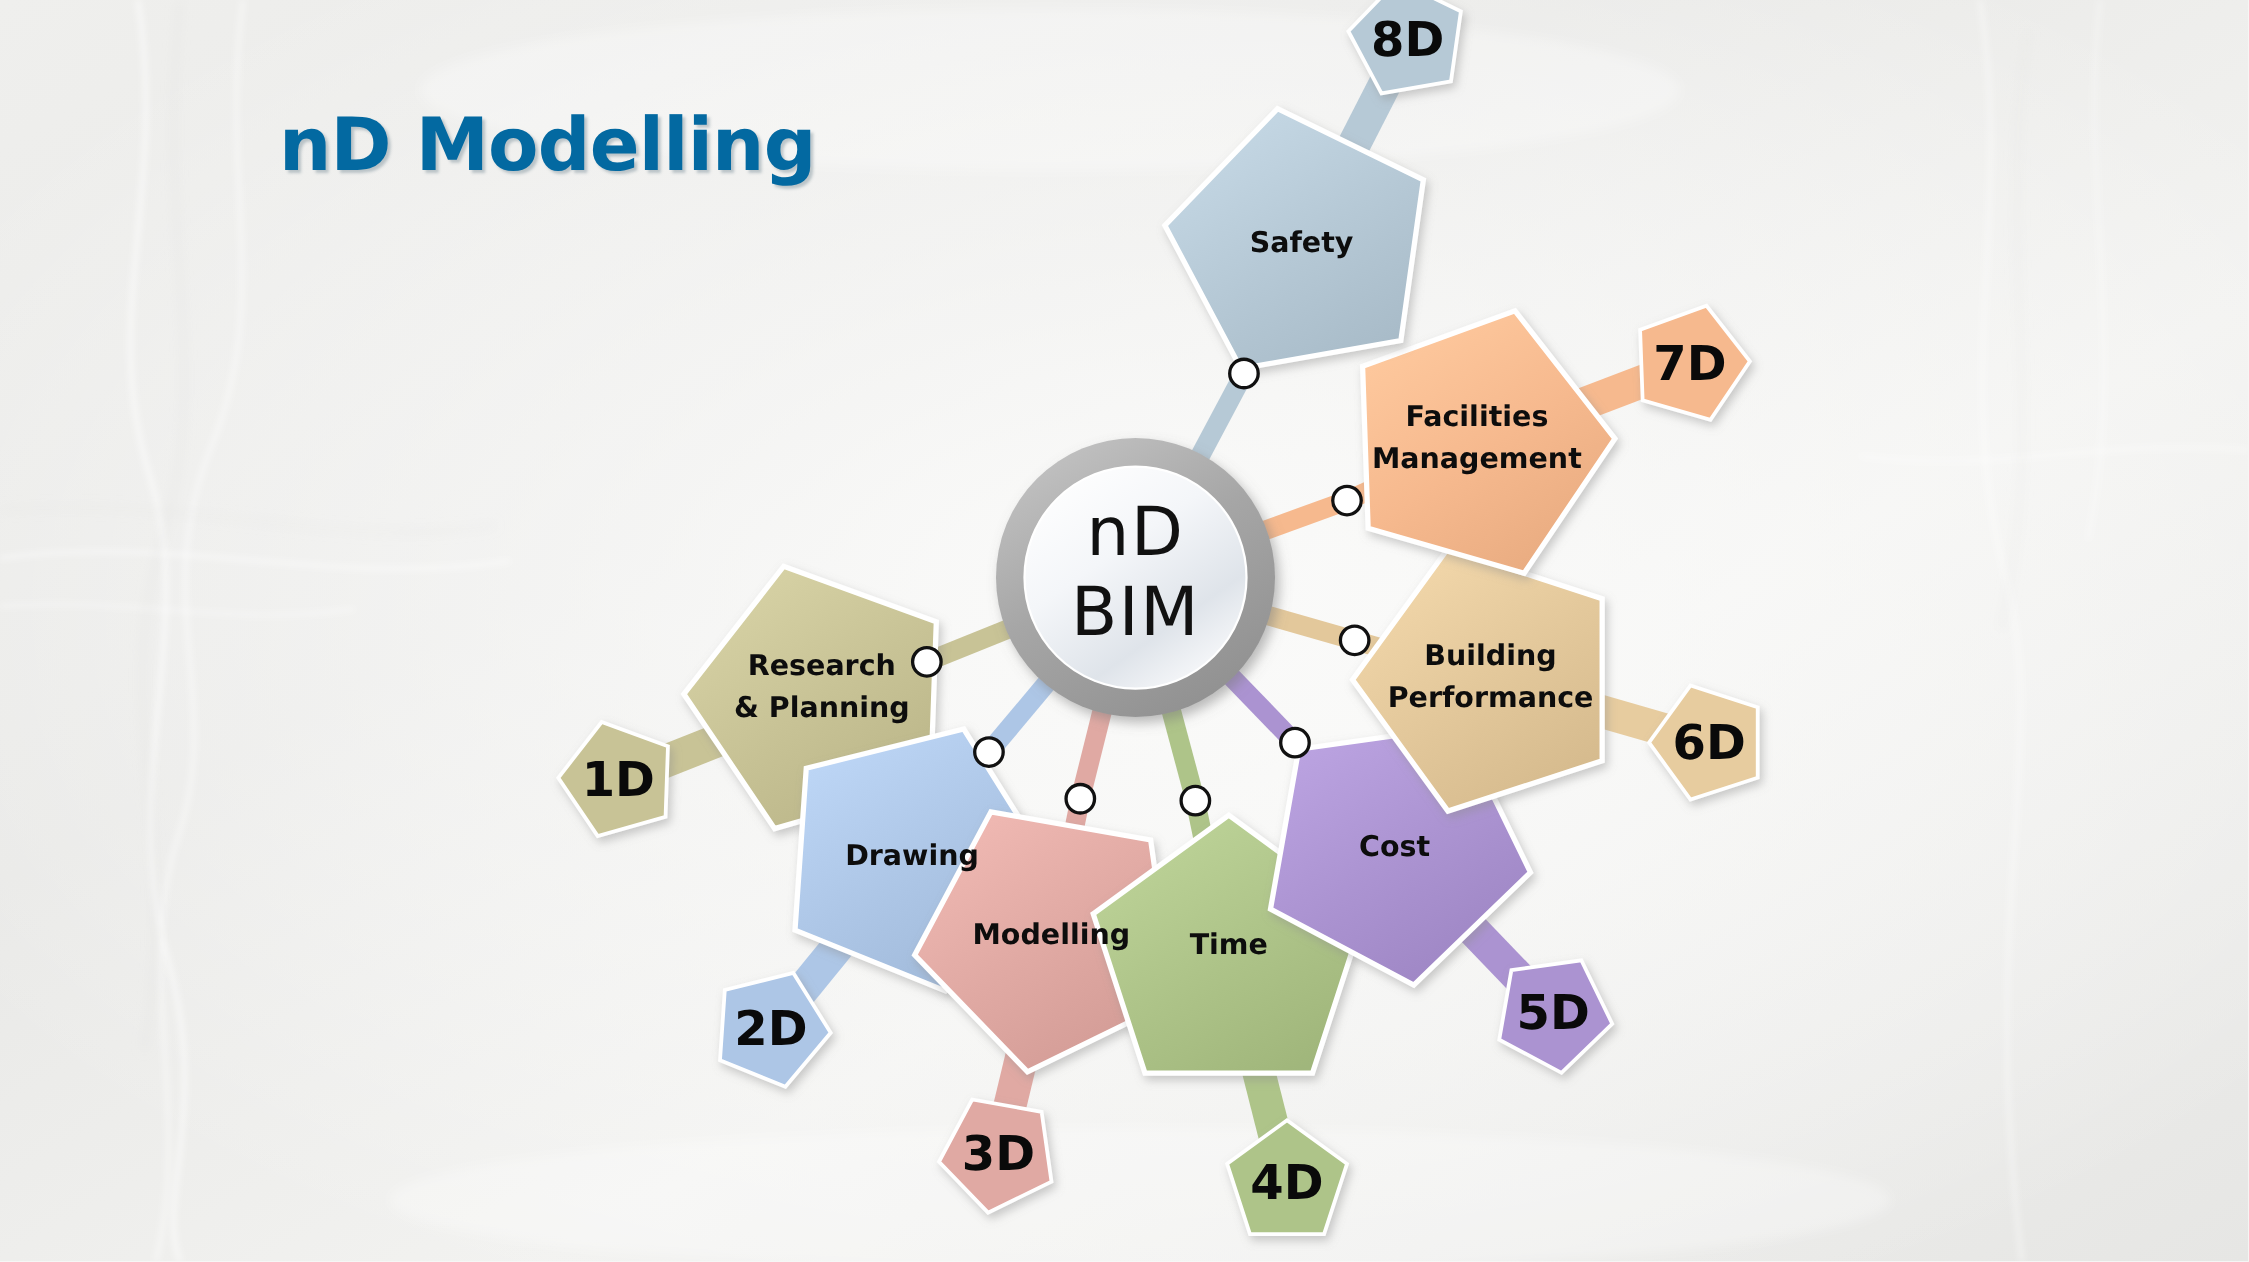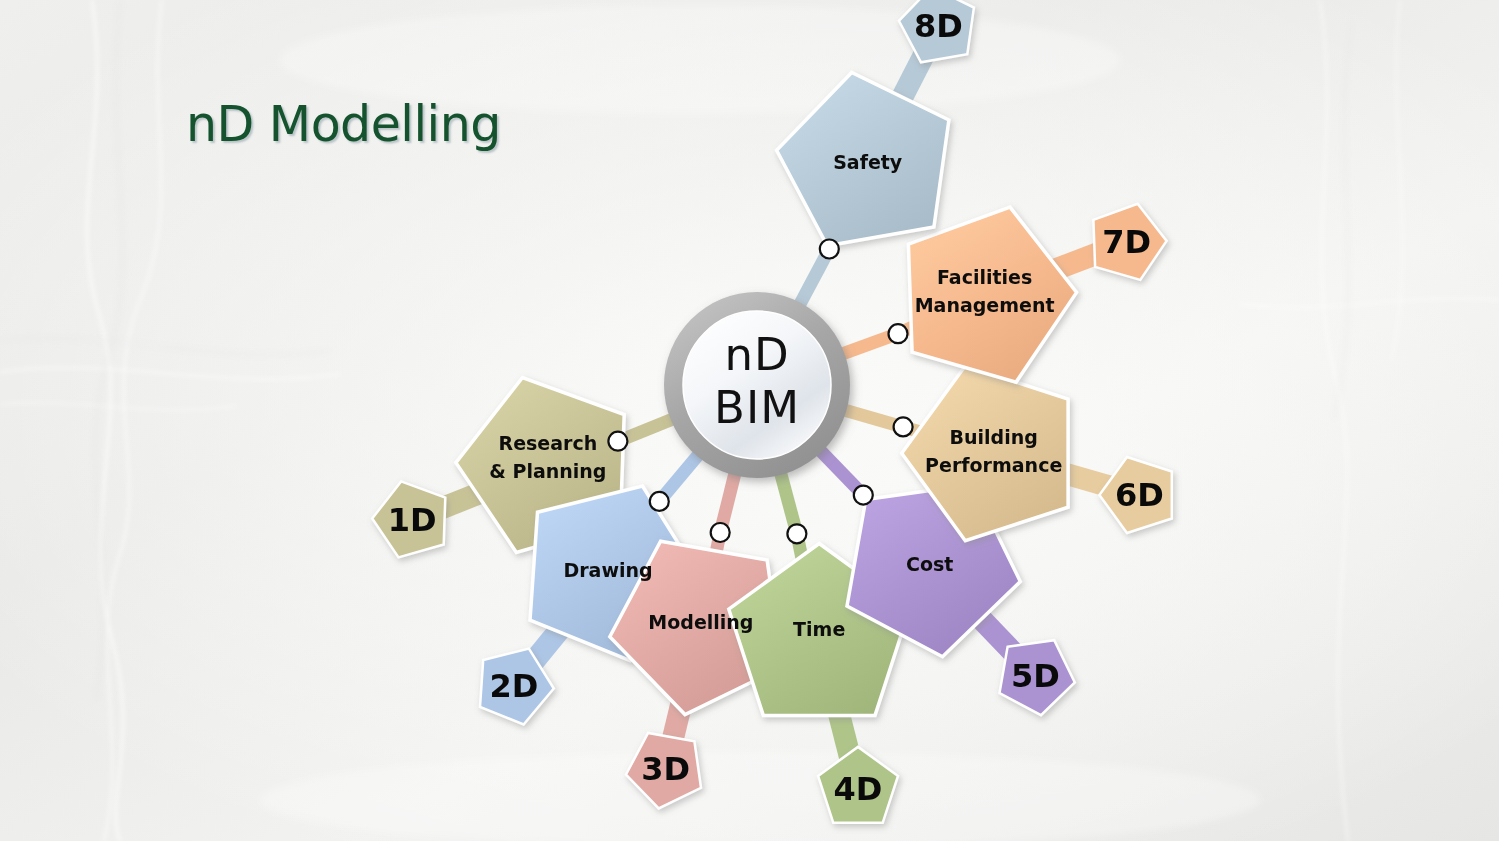--- a/index.html
+++ b/index.html
@@ -25,27 +25,26 @@
     width: 1499px;
     height: 841px;
     display: block;
   }
   #title {
     position: absolute;
     left: 186px;
     top: 70px;
     font-family: "DejaVu Sans", sans-serif;
     font-size: 49px;
-    font-weight: normal;
+    font-weight: bold;
     letter-spacing: -0.5px;
-    color: #14532d;
+    color: #0369a1;
     text-shadow: 2px 2px 2px rgba(120,140,150,0.45);
     white-space: nowrap;
     line-height: 1.1;
-    margin-top: 28px;
   }
   .node-label {
     font-family: "DejaVu Sans", sans-serif;
     font-weight: bold;
     font-size: 19px;
     fill: #0d0d0d;
     text-anchor: middle;
     dominant-baseline: middle;
   }
   .badge-label {

